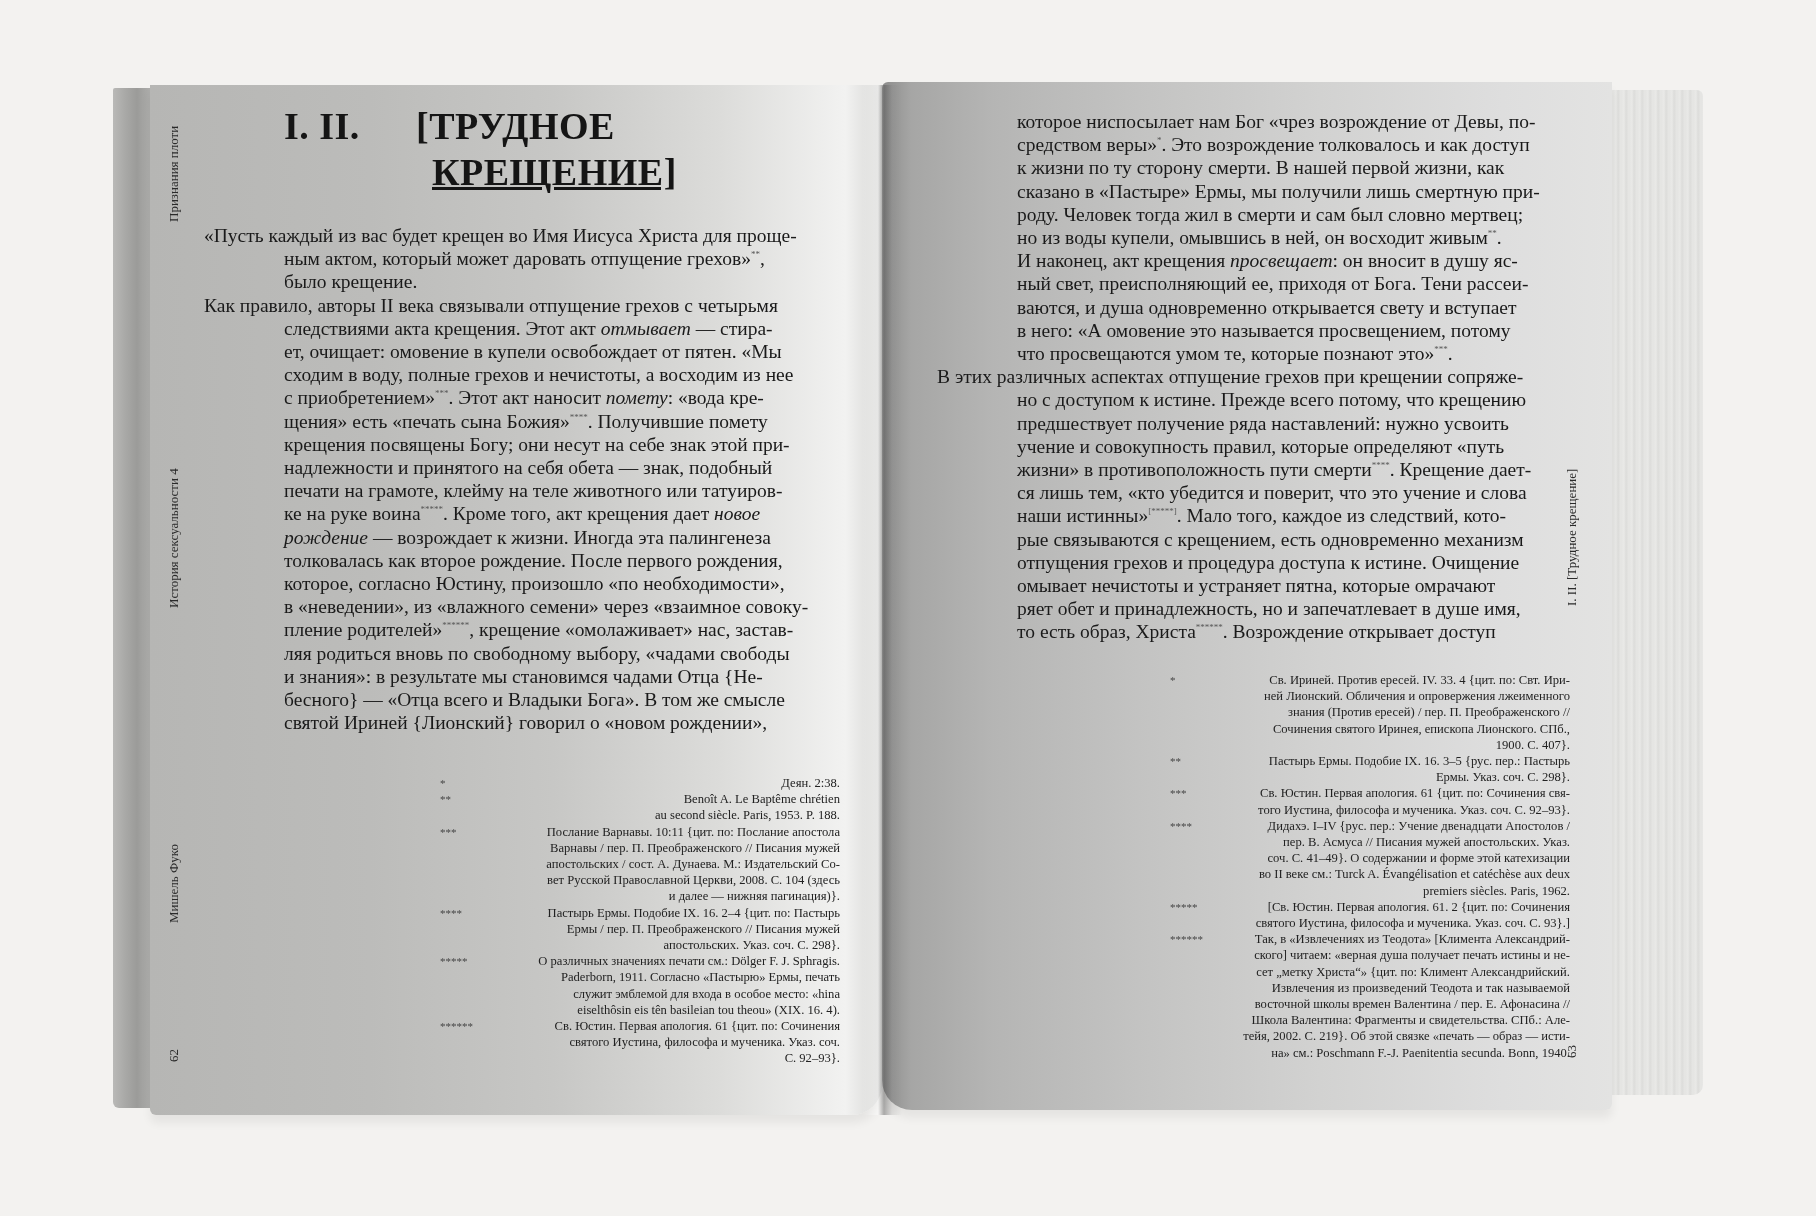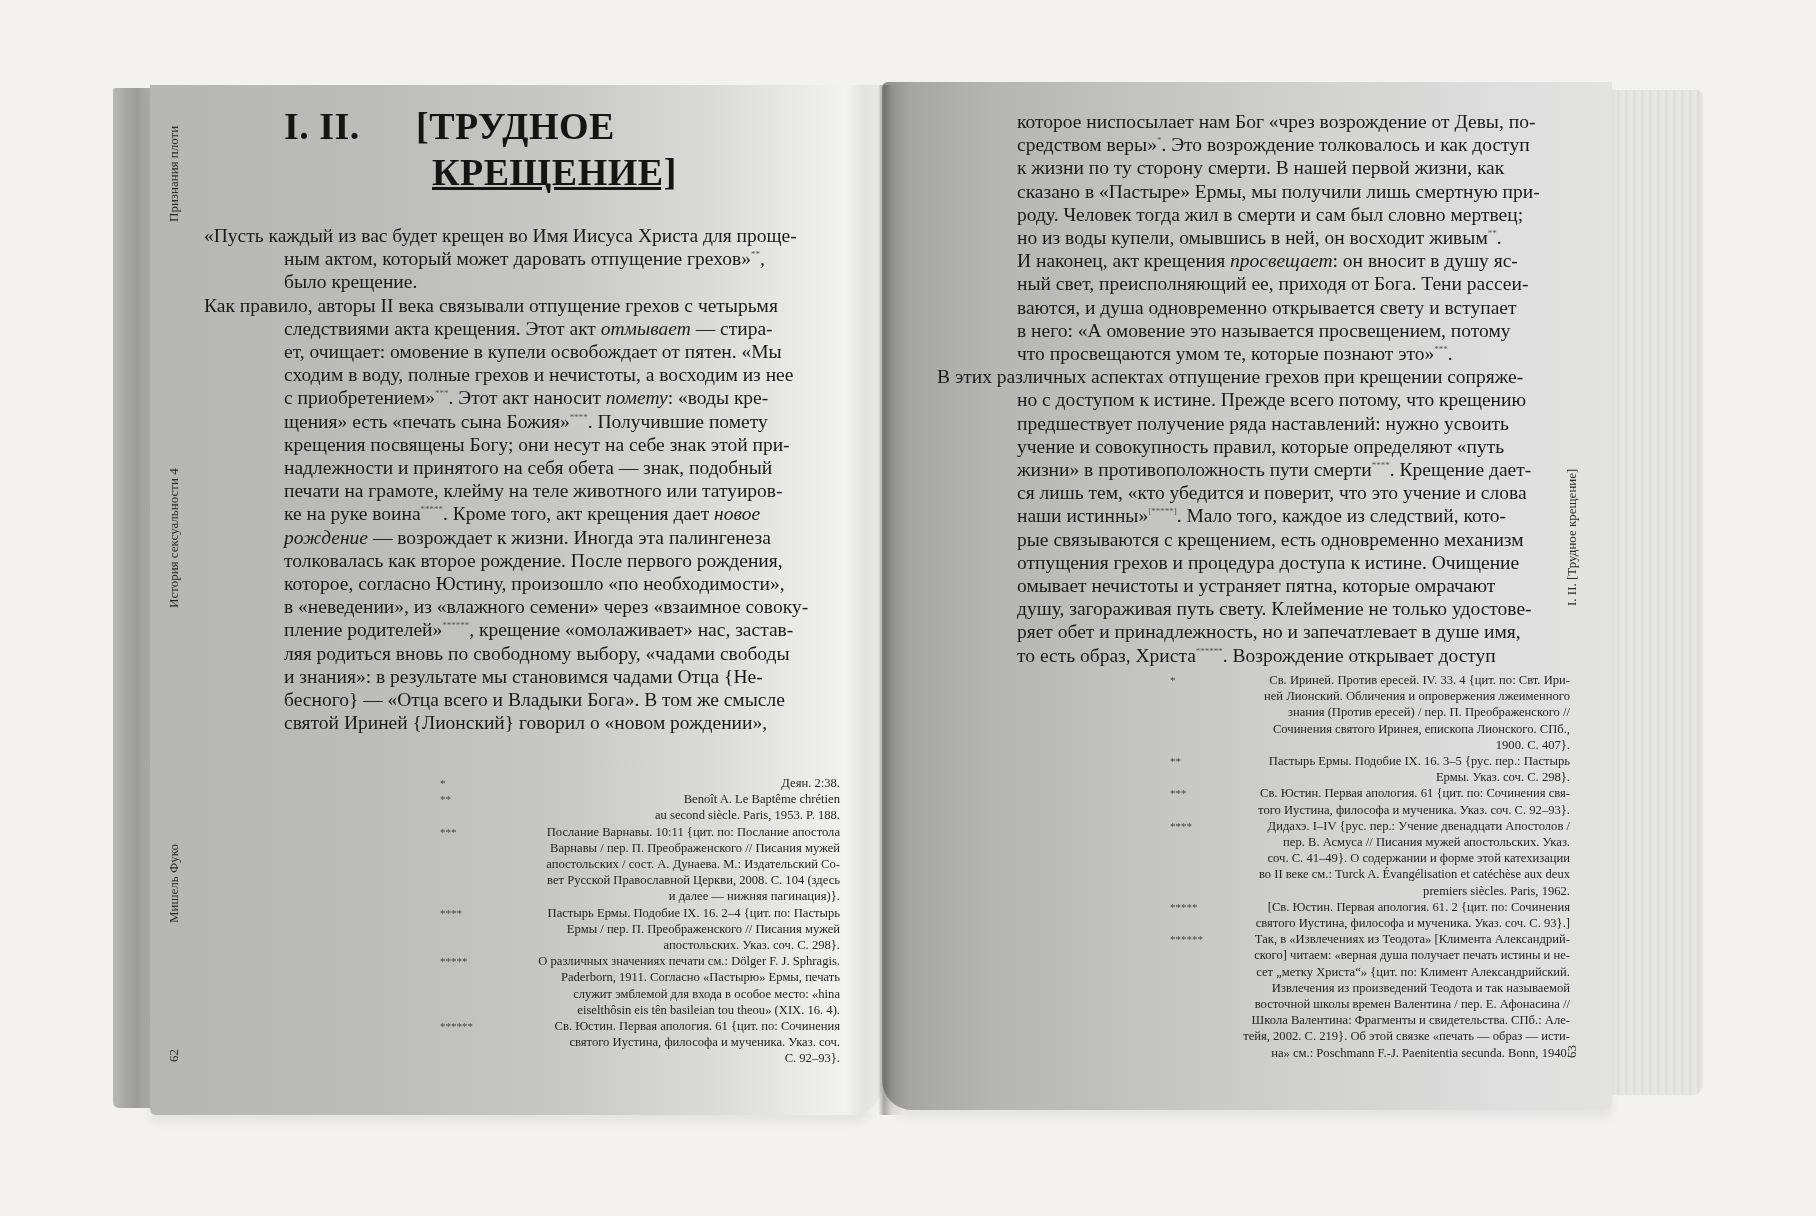--- a/index.html
+++ b/index.html
@@ -91,21 +91,21 @@
 <div class="abs title" style="left:432px; top:150px;text-decoration:underline;">КРЕЩЕНИЕ]</div>
 
 <div class="abs body-text" style="left:204px; top:224px; width:640px;">
   <span class="line"><span>«Пусть каждый из вас будет крещен во Имя Иисуса Христа для проще-</span></span>
   <span class="line cont"><span>ным актом, который может даровать отпущение грехов»</span><sup>**</sup><span>,</span></span>
   <span class="line cont"><span>было крещение.</span></span>
   <span class="line"><span>Как правило, авторы II века связывали отпущение грехов с четырьмя</span></span>
   <span class="line cont"><span>следствиями акта крещения. Этот акт </span><em>отмывает</em><span> — стира-</span></span>
   <span class="line cont"><span>ет, очищает: омовение в купели освобождает от пятен. «Мы</span></span>
   <span class="line cont"><span>сходим в воду, полные грехов и нечистоты, а восходим из нее</span></span>
-  <span class="line cont"><span>с приобретением»</span><sup>***</sup><span>. Этот акт наносит </span><em>помету</em><span>: «воды кре-</span></span>
+  <span class="line cont"><span>с приобретением»</span><sup>***</sup><span>. Этот акт наносит </span><em>помету</em><span>: «вода кре-</span></span>
   <span class="line cont"><span>щения» есть «печать сына Божия»</span><sup>****</sup><span>. Получившие помету</span></span>
   <span class="line cont"><span>крещения посвящены Богу; они несут на себе знак этой при-</span></span>
   <span class="line cont"><span>надлежности и принятого на себя обета — знак, подобный</span></span>
   <span class="line cont"><span>печати на грамоте, клейму на теле животного или татуиров-</span></span>
   <span class="line cont"><span>ке на руке воина</span><sup>*****</sup><span>. Кроме того, акт крещения дает </span><em>новое</em></span>
   <span class="line cont"><em>рождение</em><span> — возрождает к жизни. Иногда эта палингенеза</span></span>
   <span class="line cont"><span>толковалась как второе рождение. После первого рождения,</span></span>
   <span class="line cont"><span>которое, согласно Юстину, произошло «по необходимости»,</span></span>
   <span class="line cont"><span>в «неведении», из «влажного семени» через «взаимное совоку-</span></span>
   <span class="line cont"><span>пление родителей»</span><sup>******</sup><span>, крещение «омолаживает» нас, застав-</span></span>
@@ -169,21 +169,20 @@
   <span class="line"><span>В этих различных аспектах отпущение грехов при крещении сопряже-</span></span>
   <span class="line cont"><span>но с доступом к истине. Прежде всего потому, что крещению</span></span>
   <span class="line cont"><span>предшествует получение ряда наставлений: нужно усвоить</span></span>
   <span class="line cont"><span>учение и совокупность правил, которые определяют «путь</span></span>
   <span class="line cont"><span>жизни» в противоположность пути смерти</span><sup>****</sup><span>. Крещение дает-</span></span>
   <span class="line cont"><span>ся лишь тем, «кто убедится и поверит, что это учение и слова</span></span>
   <span class="line cont"><span>наши истинны»</span><sup>[*****]</sup><span>. Мало того, каждое из следствий, кото-</span></span>
   <span class="line cont"><span>рые связываются с крещением, есть одновременно механизм</span></span>
   <span class="line cont"><span>отпущения грехов и процедура доступа к истине. Очищение</span></span>
   <span class="line cont"><span>омывает нечистоты и устраняет пятна, которые омрачают</span></span>
-  <span class="line cont"><span>душу, загораживая путь свету. Клеймение не только удостове-</span></span>
   <span class="line cont"><span>ряет обет и принадлежность, но и запечатлевает в душе имя,</span></span>
   <span class="line cont"><span>то есть образ, Христа</span><sup>******</sup><span>. Возрождение открывает доступ</span></span>
 </div>
 
 <div class="abs fn" style="left:1170px; top:672px; width:400px;">
   <div class="fn-item" style="padding-left:40px;">
     <span class="fn-mark">*</span>
     <span class="fn-line">Св. Ириней. Против ересей. IV. 33. 4 {цит. по: Свт. Ири-</span>
     <span class="fn-line">ней Лионский. Обличения и опровержения лжеименного</span>
     <span class="fn-line">знания (Против ересей) / пер. П. Преображенского //</span>

